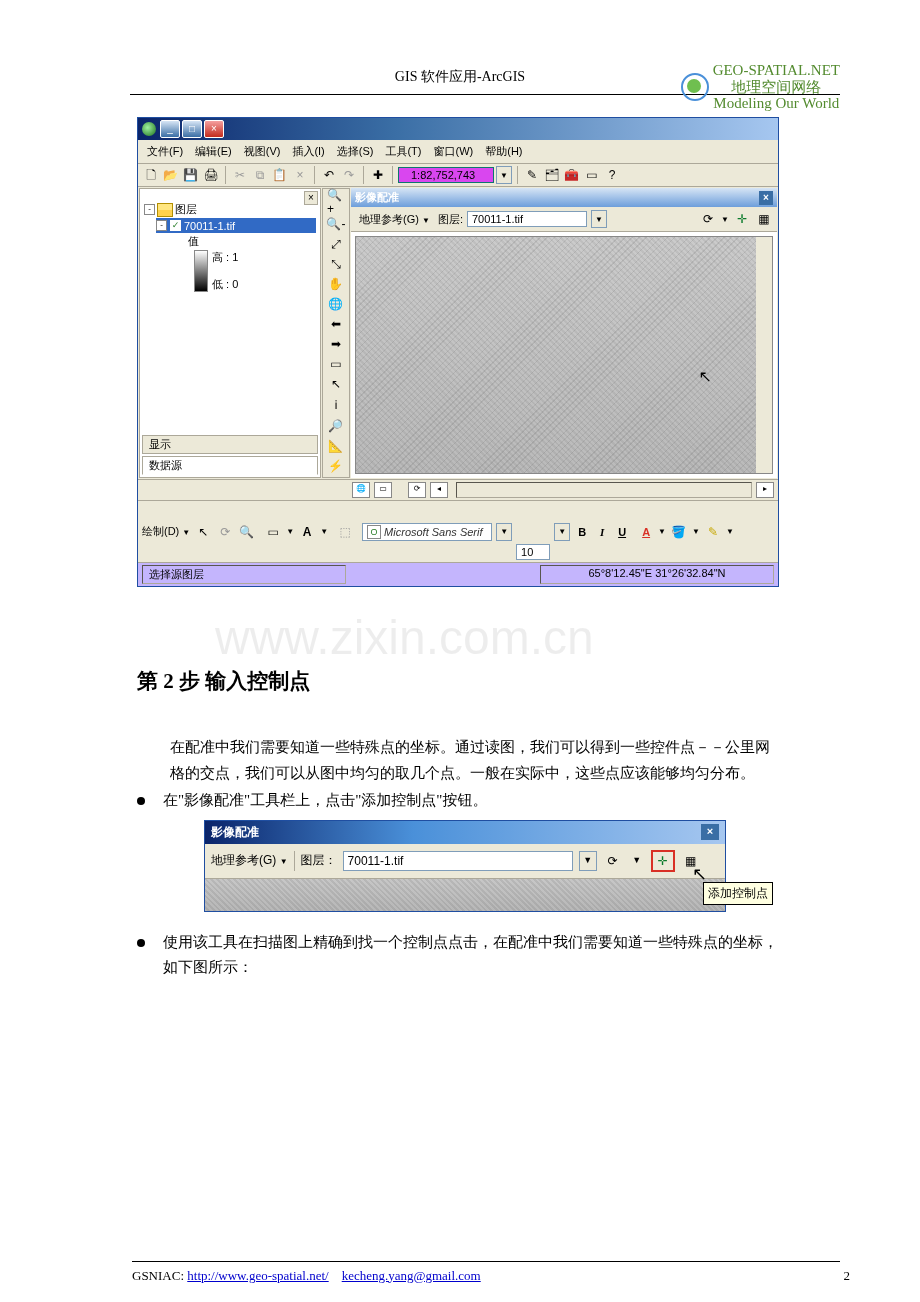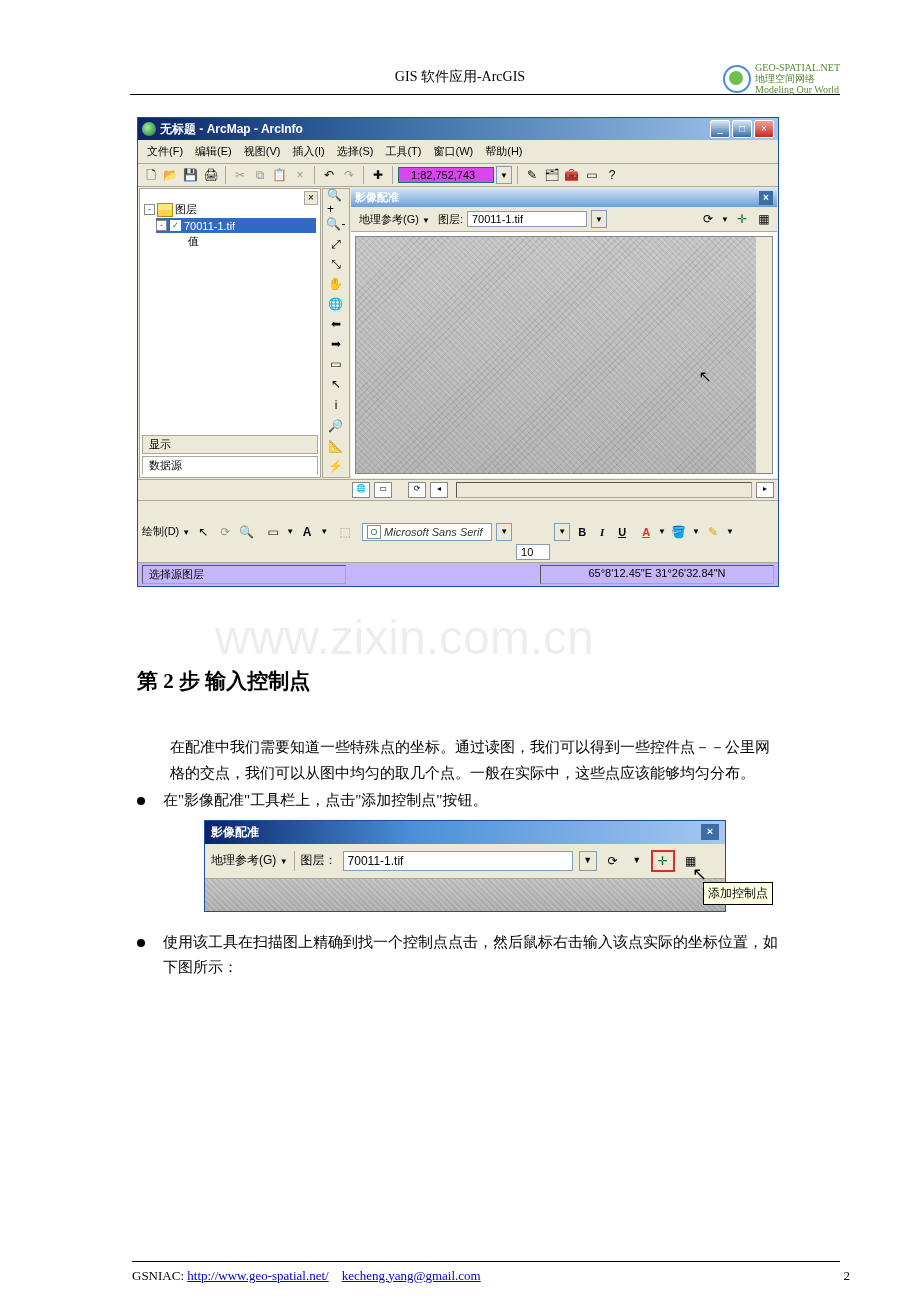--- a/index.html
+++ b/index.html
@@ -39,23 +39,24 @@
   }
   .page-header .logo .swirl::after {
     content: "";
     position: absolute;
     width: 14px; height: 14px;
     background: #6fbf4f;
     border-radius: 50%;
     top: 4px; left: 4px;
   }
   .page-header .logo-text {
-    font-size: 10px;
+    font-size: 15px;
     line-height: 1.1;
     color: #538b2f;
+    text-align: center;
   }
   .hr {
     border-top: 1px solid #000;
     margin: 8px 80px 0 130px;
   }
 
   
   .arcmap {
     width: 640px;
     margin: 22px auto 0 137px;
@@ -521,21 +522,20 @@
     </div>
   </div>
 </div>
 <div class="hr"></div>
 
 <div class="watermark">www.zixin.com.cn</div>
 
 <div class="arcmap">
   <div class="titlebar">
     <div class="globe-icon"></div>
-    <div class="title-text">无标题 - ArcMap - ArcInfo</div>
     <div class="win-btns">
       <div class="win-btn">_</div>
       <div class="win-btn">□</div>
       <div class="win-btn close">×</div>
     </div>
   </div>
 
   <div class="menubar">
     <span>文件(F)</span>
     <span>编辑(E)</span>
@@ -583,20 +583,27 @@
           <div class="toc-layers-icon"></div>
           <span>图层</span>
         </div>
         <div class="toc-row highlight" style="margin-left:12px;">
           <div class="toc-expand" style="background:#fff;color:#000;">-</div>
           <div class="toc-check">✓</div>
           <span>70011-1.tif</span>
         </div>
         <div class="toc-row" style="margin-left:44px;">
           <span>值</span>
+        </div>
+        <div style="display:flex;align-items:flex-start;margin-left:44px;">
+          <div class="toc-grad"></div>
+          <div style="display:flex;flex-direction:column;justify-content:space-between;height:42px;margin-left:4px;">
+            <span>高 : 1</span>
+            <span>低 : 0</span>
+          </div>
         </div>
       </div>
       <div class="toc-tabs">
         <div class="toc-tab">显示</div>
         <div class="toc-tab pressed">数据源</div>
       </div>
     </div>
 
     <div class="vert-toolbar">
       <div class="vbtn">🔍+</div>
@@ -726,21 +733,21 @@
     <div class="icon-btn">▦</div>
   </div>
   <div class="map-strip">
     <div class="cursor-arrow">↖</div>
     <div class="tooltip">添加控制点</div>
   </div>
 </div>
 
 <div class="bullet-row" style="margin-top:18px;">
   <div class="bullet"></div>
-  <div class="bullet-text">使用该工具在扫描图上精确到找一个控制点点击，然后鼠标右击输入该点实际的坐标位置，如下图所示：</div>
+  <div class="bullet-text">使用该工具在扫描图上精确到找一个控制点点击，在配准中我们需要知道一些特殊点的坐标，如下图所示：</div>
 </div>
 
 <div class="footer-hr"></div>
 <div class="footer">
   <span>
     <span>GSNIAC: </span>
     <span class="link">http://www.geo-spatial.net/</span>
     &nbsp;&nbsp;
     <span class="link">kecheng.yang@gmail.com</span>
   </span>

